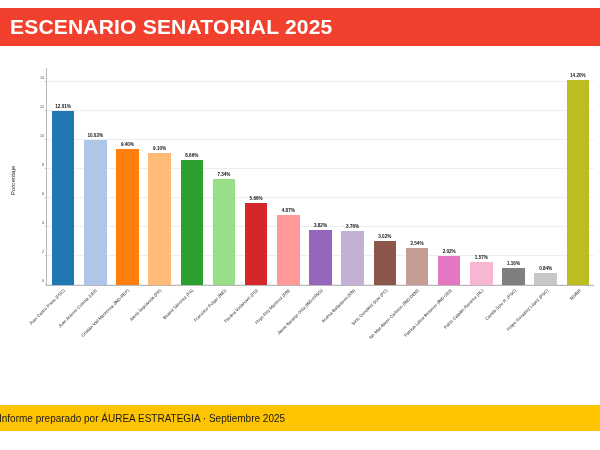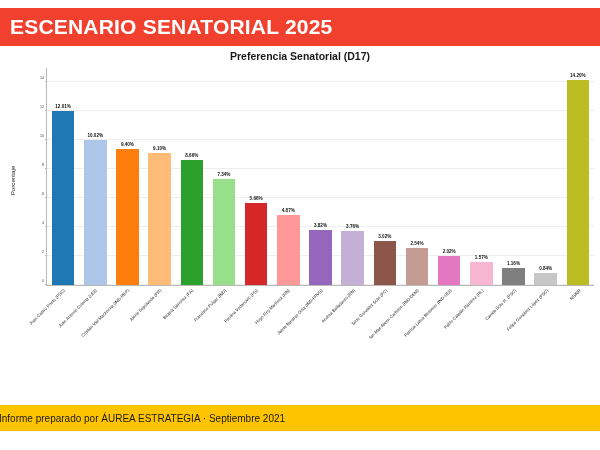--- a/index.html
+++ b/index.html
@@ -182,21 +182,20 @@
 </head>
 <body>
 
 <div class="slide">
 
   <div class="header-band">
     <div class="header-title">ESCENARIO SENATORIAL 2025</div>
   </div>
 
   <div class="figure">
-    <div class="chart-title">Preferencia Senatorial (D17)</div>
 
     <div class="ylabel">Porcentaje</div>
 
     <div class="plot-area">
       <div id="gridlines">
           <div class="gridline" style="bottom: 0%;"></div>
           <div class="ytick-label" style="bottom: calc(0% + 0px);">0</div>
           <div class="ytick-mark" style="bottom: 0%;"></div>
           <div class="gridline" style="bottom: 13.3333%;"></div>
           <div class="ytick-label" style="bottom: calc(13.3333% + 0px);">2</div>
@@ -358,16 +357,16 @@
         <div class="xlabel-slot">
           <div class="xlabel">Felipe González López (PSC)</div>
         </div>
         <div class="xlabel-slot">
           <div class="xlabel">NS/NR</div>
         </div>
       </div>
   </div>
 
   <div class="footer-band">
-    <div class="footer-text">Informe preparado por ÁUREA ESTRATEGIA · Septiembre 2021</div>
+    <div class="footer-text">Informe preparado por ÁUREA ESTRATEGIA · Septiembre 2025</div>
   </div>
 
 </div>
 
 </body></html>

